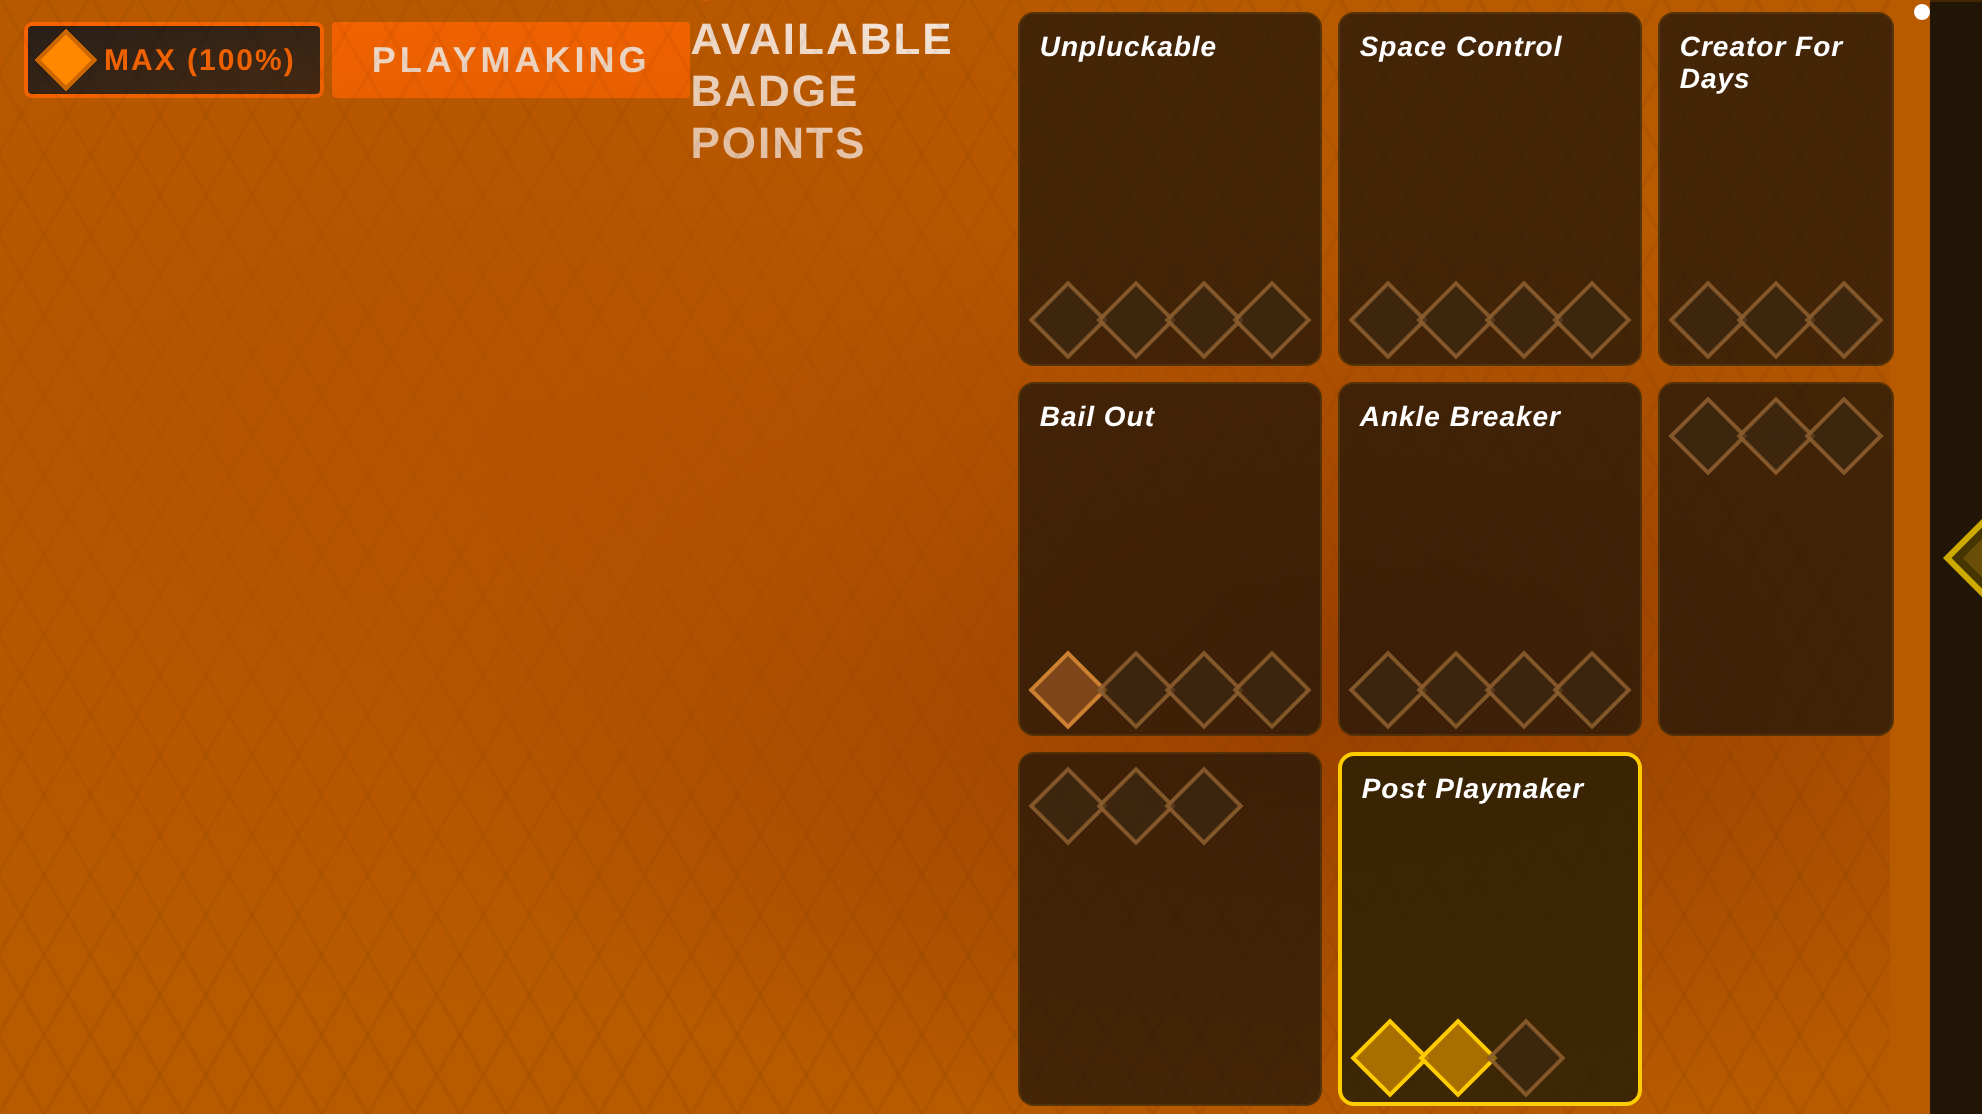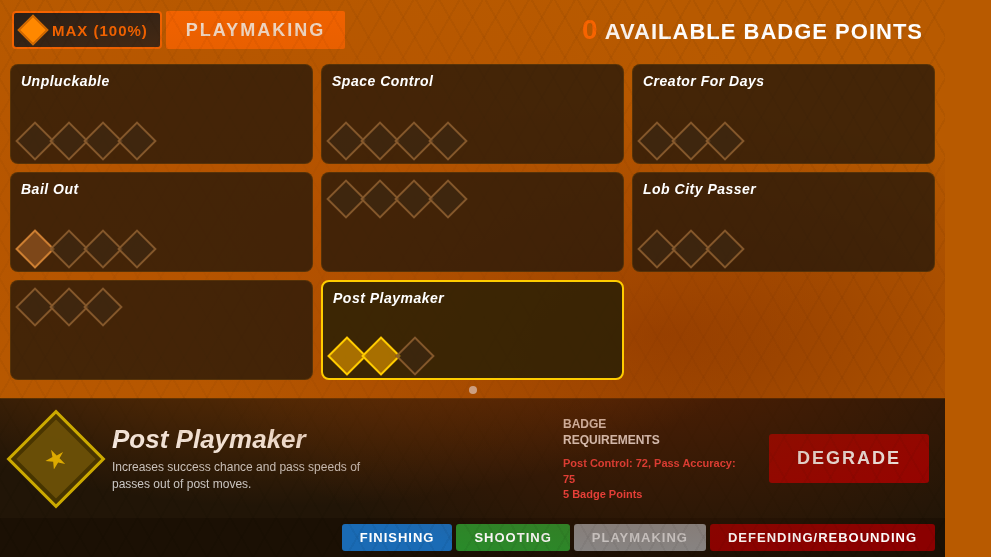--- a/index.html
+++ b/index.html
@@ -21,21 +21,21 @@
         radial-gradient(ellipse at 70% 60%, rgba(120,40,0,0.6) 0%, transparent 50%);
       z-index: 0;
     }
 
     .main-container {
       position: relative;
       z-index: 1;
       width: 945px;
       height: 557px;
       display: flex;
-      flex-direction: column;
+      flex-direction: row;
     }
 
     
     .top-bar {
       display: flex;
       align-items: center;
       background: transparent;
       padding: 8px 12px 6px 12px;
       gap: 0;
       height: 58px;
@@ -403,30 +403,30 @@
       <div class="badge-card-name">Bail Out</div>
       <div class="badge-icons-row">
         <div class="badge-pip bronze"></div>
         <div class="badge-pip"></div>
         <div class="badge-pip"></div>
         <div class="badge-pip"></div>
       </div>
     </div>
 
     <div class="badge-card">
-      <div class="badge-icons-row">
-        <div class="badge-pip"></div>
-        <div class="badge-pip"></div>
-        <div class="badge-pip"></div>
-        <div class="badge-pip"></div>
-      </div>
-    </div>
-
-    <div class="badge-card">
-      <div class="badge-card-name">Lob City Passer</div>
+      <div class="badge-card-name">Ankle Breaker</div>
+      <div class="badge-icons-row">
+        <div class="badge-pip"></div>
+        <div class="badge-pip"></div>
+        <div class="badge-pip"></div>
+        <div class="badge-pip"></div>
+      </div>
+    </div>
+
+    <div class="badge-card">
       <div class="badge-icons-row">
         <div class="badge-pip"></div>
         <div class="badge-pip"></div>
         <div class="badge-pip"></div>
       </div>
     </div>
 
     <div class="badge-card">
       <div class="badge-icons-row">
         <div class="badge-pip"></div>

